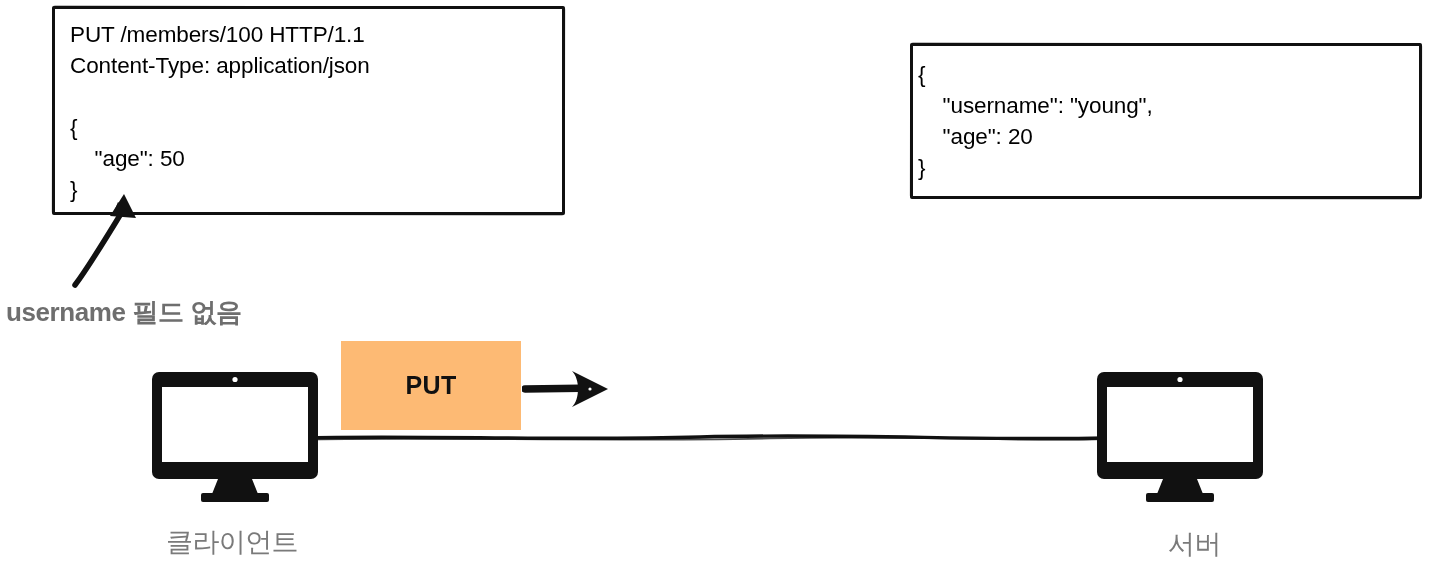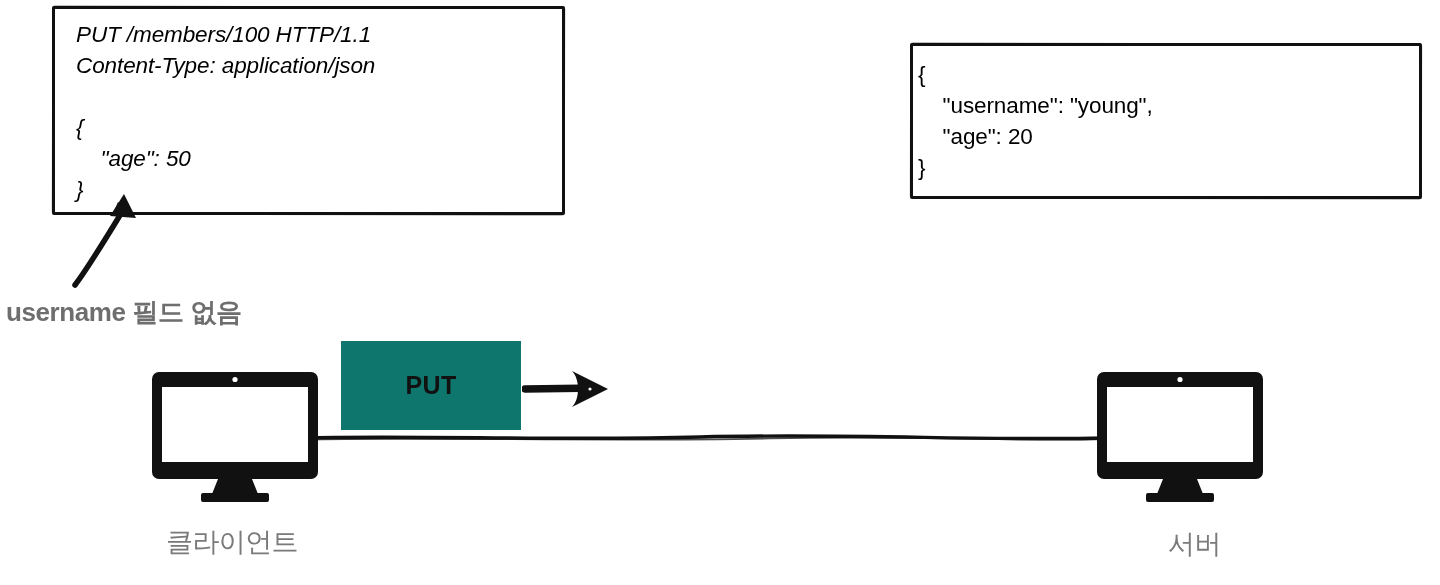--- a/index.html
+++ b/index.html
@@ -30,42 +30,42 @@
 
   .code-block{
     position:absolute;
     white-space:pre;
     color:#000;
     font-family:"Liberation Sans","DejaVu Sans",sans-serif;
     font-size:22.5px;
     line-height:31px;
     letter-spacing:-.1px;
   }
-  #request-code{left:76px;top:19px;font-style:italic;}
+  #request-code{left:70px;top:19px;}
   #response-code{left:918px;top:59px;}
 
   
   #resource-path{
     position:absolute;left:915px;top:1px;
     font-size:22px;line-height:28px;color:#000;
     letter-spacing:-.2px;
   }
 
   
   #annotation-note{
     position:absolute;left:6px;top:295px;
     font-size:26px;font-weight:bold;color:#6e6e6e;
     letter-spacing:-.4px;white-space:nowrap;text-align:center;
   }
   #annotation-arrow{position:absolute;left:58px;top:188px;}
 
   
   #put-badge{
     position:absolute;left:341px;top:341px;width:180px;height:89px;
-    background:#0f766e;
+    background:#fdba74;
     display:flex;align-items:center;justify-content:center;
   }
   #put-badge span{
     font-size:25px;font-weight:bold;color:#111;letter-spacing:.4px;
   }
   #put-arrow{position:absolute;left:522px;top:366px;}
 
   
   #network-link{position:absolute;left:300px;top:428px;}
 

